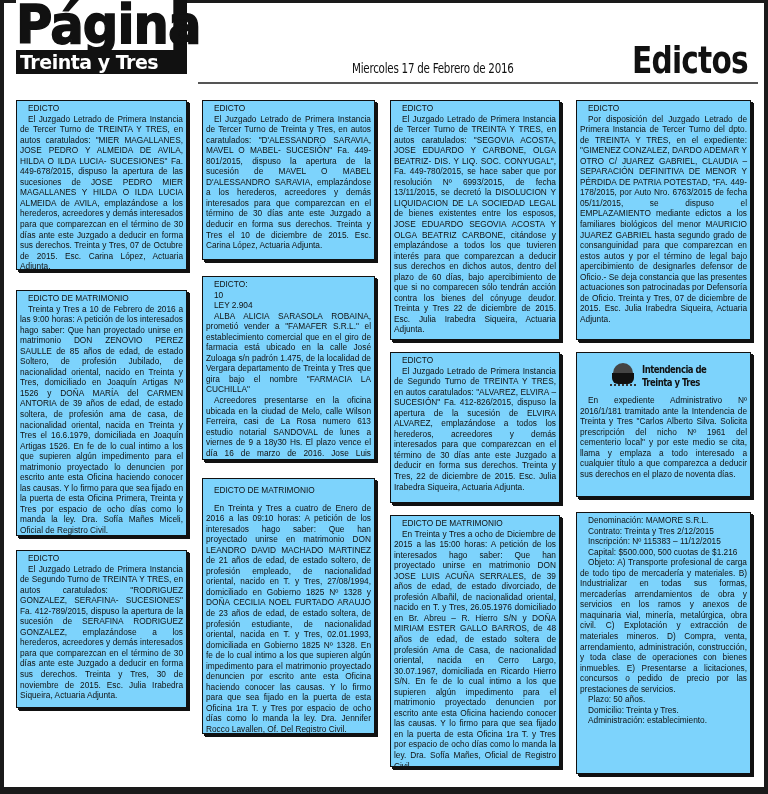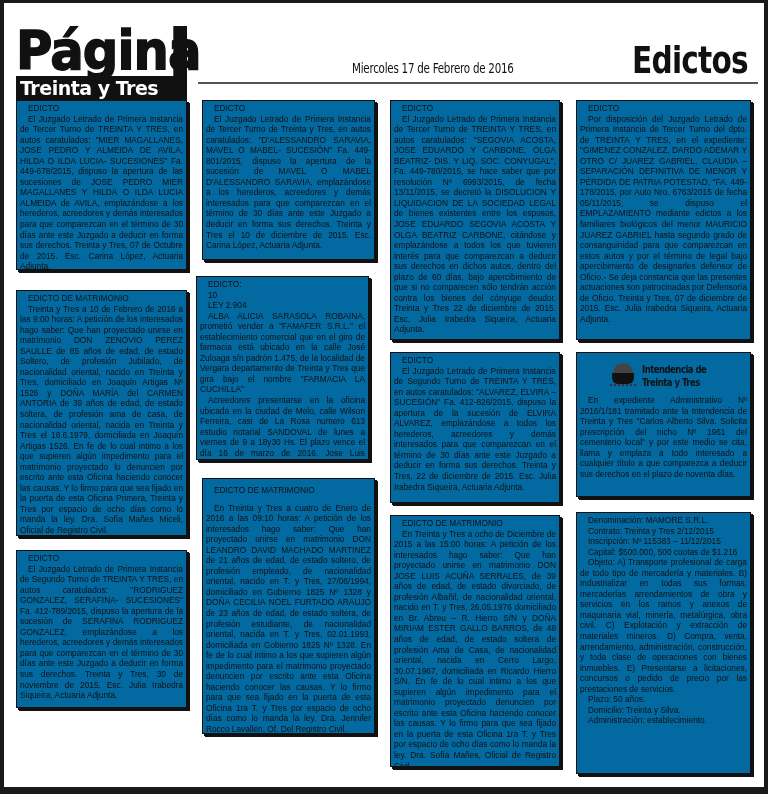--- a/index.html
+++ b/index.html
@@ -3,38 +3,38 @@
 <meta charset="utf-8">
 <style>
   * { box-sizing: border-box; margin: 0; padding: 0; }
   html, body { width: 768px; height: 794px; background: #ffffff; overflow: hidden; }
   body { position: relative; font-family: "Liberation Sans", sans-serif; color: #111; }
 
   .frame { position: absolute; left: 0; top: 0; width: 768px; height: 794px;
            border-left: 4px solid #1a1a1a; border-right: 4px solid #1a1a1a; border-bottom: 7px solid #1a1a1a;
            border-top: 3px solid #1a1a1a; pointer-events: none; }
 
-  .logo { position: absolute; left: 16px; top: 26px; width: 171px; height: 74px; }
+  .logo { position: absolute; left: 16px; top: 0; width: 171px; height: 74px; }
   .logo-top { position: absolute; left: 0; top: 0; width: 171px; height: 50px; background: #fff;
               font-family: "DejaVu Sans", sans-serif; font-weight: bold; font-size: 54px; line-height: 50px;
               letter-spacing: -1px; color: #111; transform: scaleX(0.92); transform-origin: left top;
               -webkit-text-stroke: 1.5px #111; }
   .logo-bottom { position: absolute; left: 0; top: 50px; width: 171px; height: 24px; background: #111; color: #fff;
                  font-family: "DejaVu Sans", sans-serif; font-weight: bold; font-size: 19px; line-height: 24px;
                  letter-spacing: -0.5px; padding-left: 4px; white-space: nowrap; }
   .logo-bg { position: absolute; left: 0; top: 0; width: 171px; height: 74px; background: #111; }
 
   .dateline { position: absolute; left: 352px; top: 60px; font-family: "DejaVu Sans Condensed", "DejaVu Sans", sans-serif;
               font-size: 14px; font-weight: normal; letter-spacing: -0.3px; transform: scaleX(0.82); transform-origin: left top;
               white-space: nowrap; }
   .section-title { position: absolute; left: 632px; top: 38px; font-family: "DejaVu Sans", sans-serif; font-size: 38px;
                    font-weight: bold; letter-spacing: -1px; transform: scaleX(0.78); transform-origin: left top; white-space: nowrap; }
   .header-rule { position: absolute; left: 198px; top: 82px; width: 560px; height: 2px; background: #555; }
 
-  .box { position: absolute; background: #0369a1; border: 1px solid #111; box-shadow: 2px 2px 0 #111, 3px 3px 0 #111;
+  .box { position: absolute; background: #7dd3fc; border: 1px solid #111; box-shadow: 2px 2px 0 #111, 3px 3px 0 #111;
          padding: 2px 3px 3px 3px; font-size: 8.3px; line-height: 10.55px; text-align: justify; overflow: hidden; }
   .box p { text-indent: 8px; }
   .box .title { text-indent: 0; padding-left: 8px; display: block; }
   .box .line { display: block; text-indent: 0; padding-left: 8px; }
 
   .intend-head { display: flex; align-items: center; justify-content: center; gap: 6px; margin: 8px 0 6px 0; }
   .shield { width: 26px; height: 26px; position: relative; }
   .shield .dome { position: absolute; left: 3px; top: 0; width: 20px; height: 12px; border-radius: 10px 10px 0 0; background: #444; }
   .shield .body { position: absolute; left: 2px; top: 10px; width: 22px; height: 11px; background: #111; border-radius: 0 0 6px 6px; }
   .shield .base { position: absolute; left: 0; top: 21px; width: 26px; height: 4px; border-top: 2px dotted #333; }
@@ -67,21 +67,21 @@
 <div class="box" style="left:16px; top:550px; width:171px; height:158px;">
   <span class="title">EDICTO</span>
   <p>El Juzgado Letrado de Primera Instancia de Segundo Turno de TREINTA Y TRES, en autos caratulados: "RODRIGUEZ GONZALEZ, SERAFINA- SUCESIONES" Fa. 412-789/2015, dispuso la apertura de la sucesión de SERAFINA RODRIGUEZ GONZALEZ, emplazándose a los herederos, acreedores y demás interesados para que comparezcan en el término de 30 días ante este Juzgado a deducir en forma sus derechos. Treinta y Tres, 30 de noviembre de 2015. Esc. Julia Irabedra Siqueira, Actuaria Adjunta.</p>
 </div>
 
 <div class="box" style="left:202px; top:100px; width:173px; height:160px;">
   <span class="title">EDICTO</span>
   <p>El Juzgado Letrado de Primera Instancia de Tercer Turno de Treinta y Tres, en autos caratulados: "D'ALESSANDRO SARAVIA, MAVEL O MABEL- SUCESIÓN" Fa. 449-801/2015, dispuso la apertura de la sucesión de MAVEL O MABEL D'ALESSANDRO SARAVIA, emplazándose a los herederos, acreedores y demás interesados para que comparezcan en el término de 30 días ante este Juzgado a deducir en forma sus derechos. Treinta y Tres el 10 de diciembre de 2015. Esc. Carina López, Actuaria Adjunta.</p>
 </div>
 
-<div class="box" style="left:196px; top:276px; width:173px; height:184px;">
+<div class="box" style="left:202px; top:276px; width:173px; height:184px;">
   <span class="title">EDICTO:</span>
   <span class="line">10</span>
   <span class="line">LEY 2.904</span>
   <p>ALBA ALICIA SARASOLA ROBAINA, prometió vender a "FAMAFER S.R.L." el establecimiento comercial que en el giro de farmacia está ubicado en la calle José Zuloaga s/n padrón 1.475, de la localidad de Vergara departamento de Treinta y Tres que gira bajo el nombre "FARMACIA LA CUCHILLA"</p>
   <p>Acreedores presentarse en la oficina ubicada en la ciudad de Melo, calle Wilson Ferreira, casi de La Rosa numero 613 estudio notarial SANDOVAL de lunes a viernes de 9 a 18y30 Hs. El plazo vence el día 16 de marzo de 2016. Jose Luis Sandoval Lima. Escribano Público</p>
 </div>
 
 <div class="box" style="left:202px; top:478px; width:173px; height:256px;">
   <span class="title" style="margin:4px 0 7px 0;">EDICTO DE MATRIMONIO</span>
   <p>En Treinta y Tres a cuatro de Enero de 2016 a las 09:10 horas: A petición de los interesados hago saber: Que han proyectado unirse en matrimonio DON LEANDRO DAVID MACHADO MARTINEZ de 21 años de edad, de estado soltero, de profesión empleado, de nacionalidad oriental, nacido en T. y Tres, 27/08/1994, domiciliado en Gobierno 1825 Nº 1328 y DOÑA CECILIA NOEL FURTADO ARAUJO de 23 años de edad, de estado soltera, de profesión estudiante, de nacionalidad oriental, nacida en T. y Tres, 02.01.1993, domiciliada en Gobierno 1825 Nº 1328. En fe de lo cual intimo a los que supieren algún impedimento para el matrimonio proyectado denuncien por escrito ante esta Oficina haciendo conocer las causas. Y lo firmo para que sea fijado en la puerta de esta Oficina 1ra T. y Tres por espacio de ocho días como lo manda la ley. Dra. Jennifer Rocco Lavallen, Of. Del Registro Civil.</p>
@@ -122,15 +122,15 @@
   <p>En expediente Administrativo Nº 2016/1/181 tramitado ante la Intendencia de Treinta y Tres "Carlos Alberto Silva. Solicita prescripción del nicho Nº 1961 del cementerio local" y por este medio se cita, llama y emplaza a todo interesado a cualquier título a que comparezca a deducir sus derechos en el plazo de noventa días.</p>
 </div>
 
 <div class="box" style="left:576px; top:512px; width:175px; height:262px; padding-top:2px;">
   <span class="line">Denominación: MAMORE S.R.L.</span>
   <span class="line">Contrato: Treinta y Tres 2/12/2015</span>
   <span class="line">Inscripción: Nº 115383 – 11/12/2015</span>
   <p>Capital: $500.000, 500 cuotas de $1.216</p>
   <p>Objeto: A) Transporte profesional de carga de todo tipo de mercadería y materiales. B) Industrializar en todas sus formas, mercaderías arrendamientos de obra y servicios en los ramos y anexos de maquinaria vial, minería, metalúrgica, obra civil. C) Explotación y extracción de materiales mineros. D) Compra, venta, arrendamiento, administración, construcción, y toda clase de operaciones con bienes inmuebles. E) Presentarse a licitaciones, concursos o pedido de precio por las prestaciones de servicios.</p>
   <span class="line">Plazo: 50 años.</span>
-  <span class="line">Domicilio: Treinta y Silva.</span>
+  <span class="line">Domicilio: Treinta y Tres.</span>
   <span class="line">Administración: establecimiento.</span>
 </div>
 
 </body></html>

